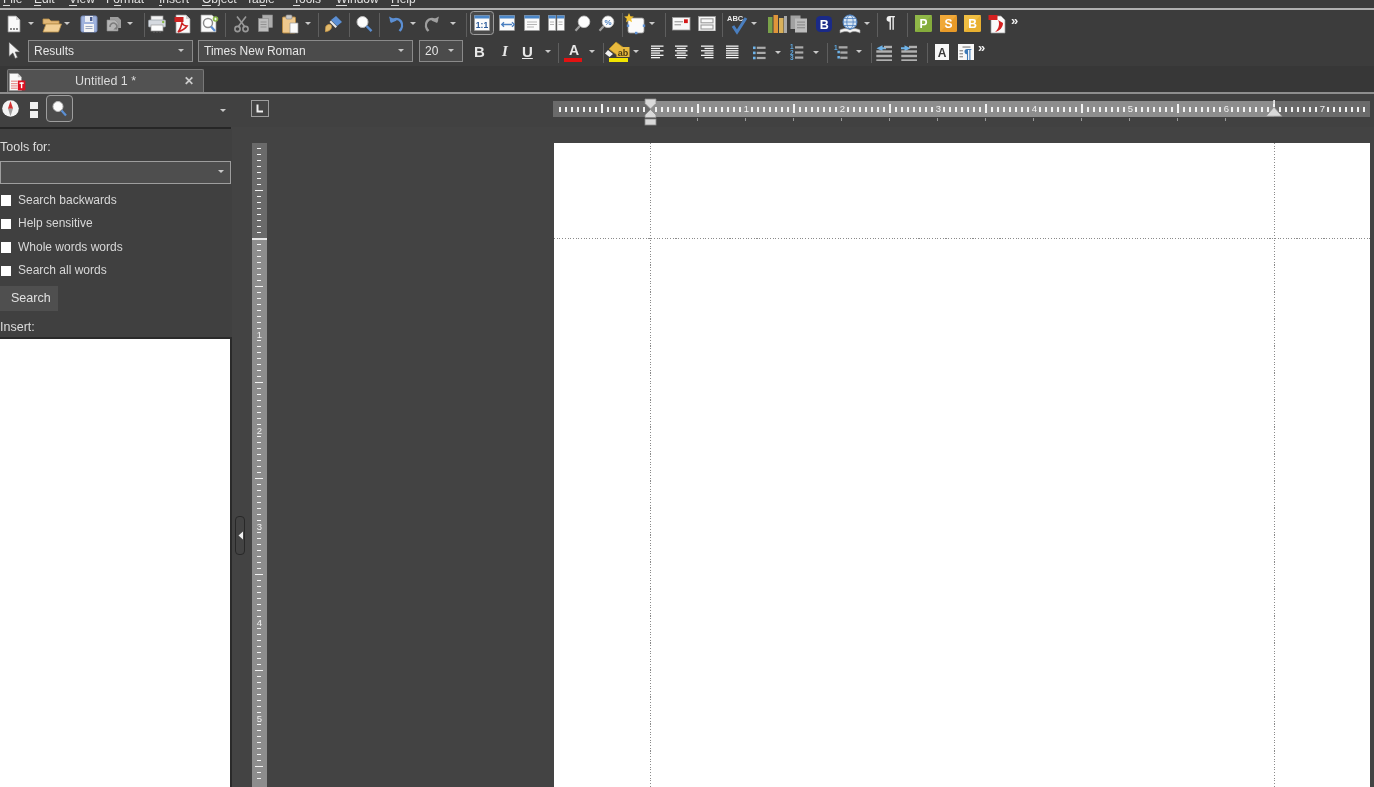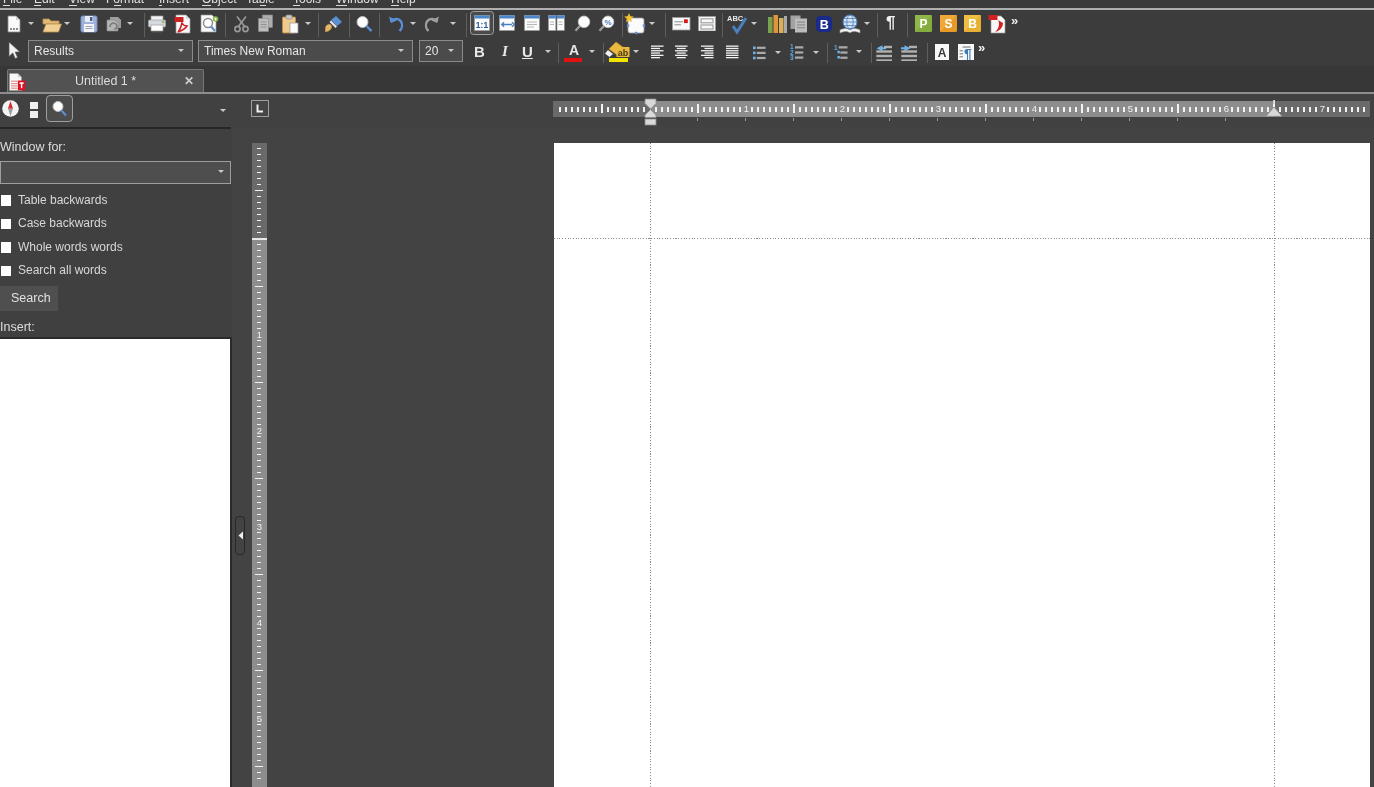--- a/index.html
+++ b/index.html
@@ -379,27 +379,27 @@
 <svg style="position:absolute;left:51px;top:100px" width="18" height="18" viewBox="0 0 18 18">
     <circle cx="7" cy="6.5" r="5" fill="#FDFDFD" stroke="#BBB" stroke-width="1"></circle>
     <path d="M10.5,10.5 l4.5,5" stroke="#5b8fd4" stroke-width="2.2"></path>
   </svg>
 <div style="position:absolute;left:220px;top:109px;width:0;height:0;border-left:3px solid transparent;border-right:3px solid transparent;border-top:3.5px solid #C9C9C9"></div>
 <div style="position:absolute;left:251px;top:100px;width:18px;height:17px;border:1px solid #9E9E9E;background:#454545"></div>
 <svg style="position:absolute;left:251px;top:100px" width="18" height="17" viewBox="0 0 18 17">
     <path d="M6.5,4.5 V11.5 H12" fill="none" stroke="#F0F0F0" stroke-width="2"></path>
   </svg>
 
-<div style="position:absolute;left:0px;top:140px;font-size:12.5px;color:#DCDCDC;font-weight:normal;white-space:nowrap;">Window for:</div>
+<div style="position:absolute;left:0px;top:140px;font-size:12.5px;color:#DCDCDC;font-weight:normal;white-space:nowrap;">Tools for:</div>
 <div style="position:absolute;left:0px;top:161px;width:231px;height:23px;background:#4E4E4E;border:1px solid #9E9E9E;"></div>
 <div style="position:absolute;left:218px;top:170px;width:0;height:0;border-left:3px solid transparent;border-right:3px solid transparent;border-top:3.5px solid #C9C9C9"></div>
 <div style="position:absolute;left:0.5px;top:195px;width:10.5px;height:10.5px;background:#FFFFFF"></div>
-<div style="position:absolute;left:18px;top:192.5px;font-size:12px;color:#D8D8D8;font-weight:normal;white-space:nowrap;">Table backwards</div>
+<div style="position:absolute;left:18px;top:192.5px;font-size:12px;color:#D8D8D8;font-weight:normal;white-space:nowrap;">Search backwards</div>
 <div style="position:absolute;left:0.5px;top:218.5px;width:10.5px;height:10.5px;background:#FFFFFF"></div>
-<div style="position:absolute;left:18px;top:216.0px;font-size:12px;color:#D8D8D8;font-weight:normal;white-space:nowrap;">Case backwards</div>
+<div style="position:absolute;left:18px;top:216.0px;font-size:12px;color:#D8D8D8;font-weight:normal;white-space:nowrap;">Help sensitive</div>
 <div style="position:absolute;left:0.5px;top:242px;width:10.5px;height:10.5px;background:#FFFFFF"></div>
 <div style="position:absolute;left:18px;top:239.5px;font-size:12px;color:#D8D8D8;font-weight:normal;white-space:nowrap;">Whole words words</div>
 <div style="position:absolute;left:0.5px;top:265.5px;width:10.5px;height:10.5px;background:#FFFFFF"></div>
 <div style="position:absolute;left:18px;top:263.0px;font-size:12px;color:#D8D8D8;font-weight:normal;white-space:nowrap;">Search all words</div>
 <div style="position:absolute;left:0px;top:286px;width:58px;height:25px;background:#4F4F4F"></div>
 <div style="position:absolute;left:11px;top:291px;font-size:12.5px;color:#E0E0E0;font-weight:normal;white-space:nowrap;">Search</div>
 <div style="position:absolute;left:0px;top:319.5px;font-size:12.5px;color:#DCDCDC;font-weight:normal;white-space:nowrap;">Insert:</div>
 <div style="position:absolute;left:0px;top:337px;width:232px;height:450px;background:#FFFFFF;border-top:2px solid #2A2A2A;border-right:2px solid #2A2A2A"></div>
 
 <div style="position:absolute;left:554px;top:143px;width:816px;height:644px;background:#FFFFFF"></div>

